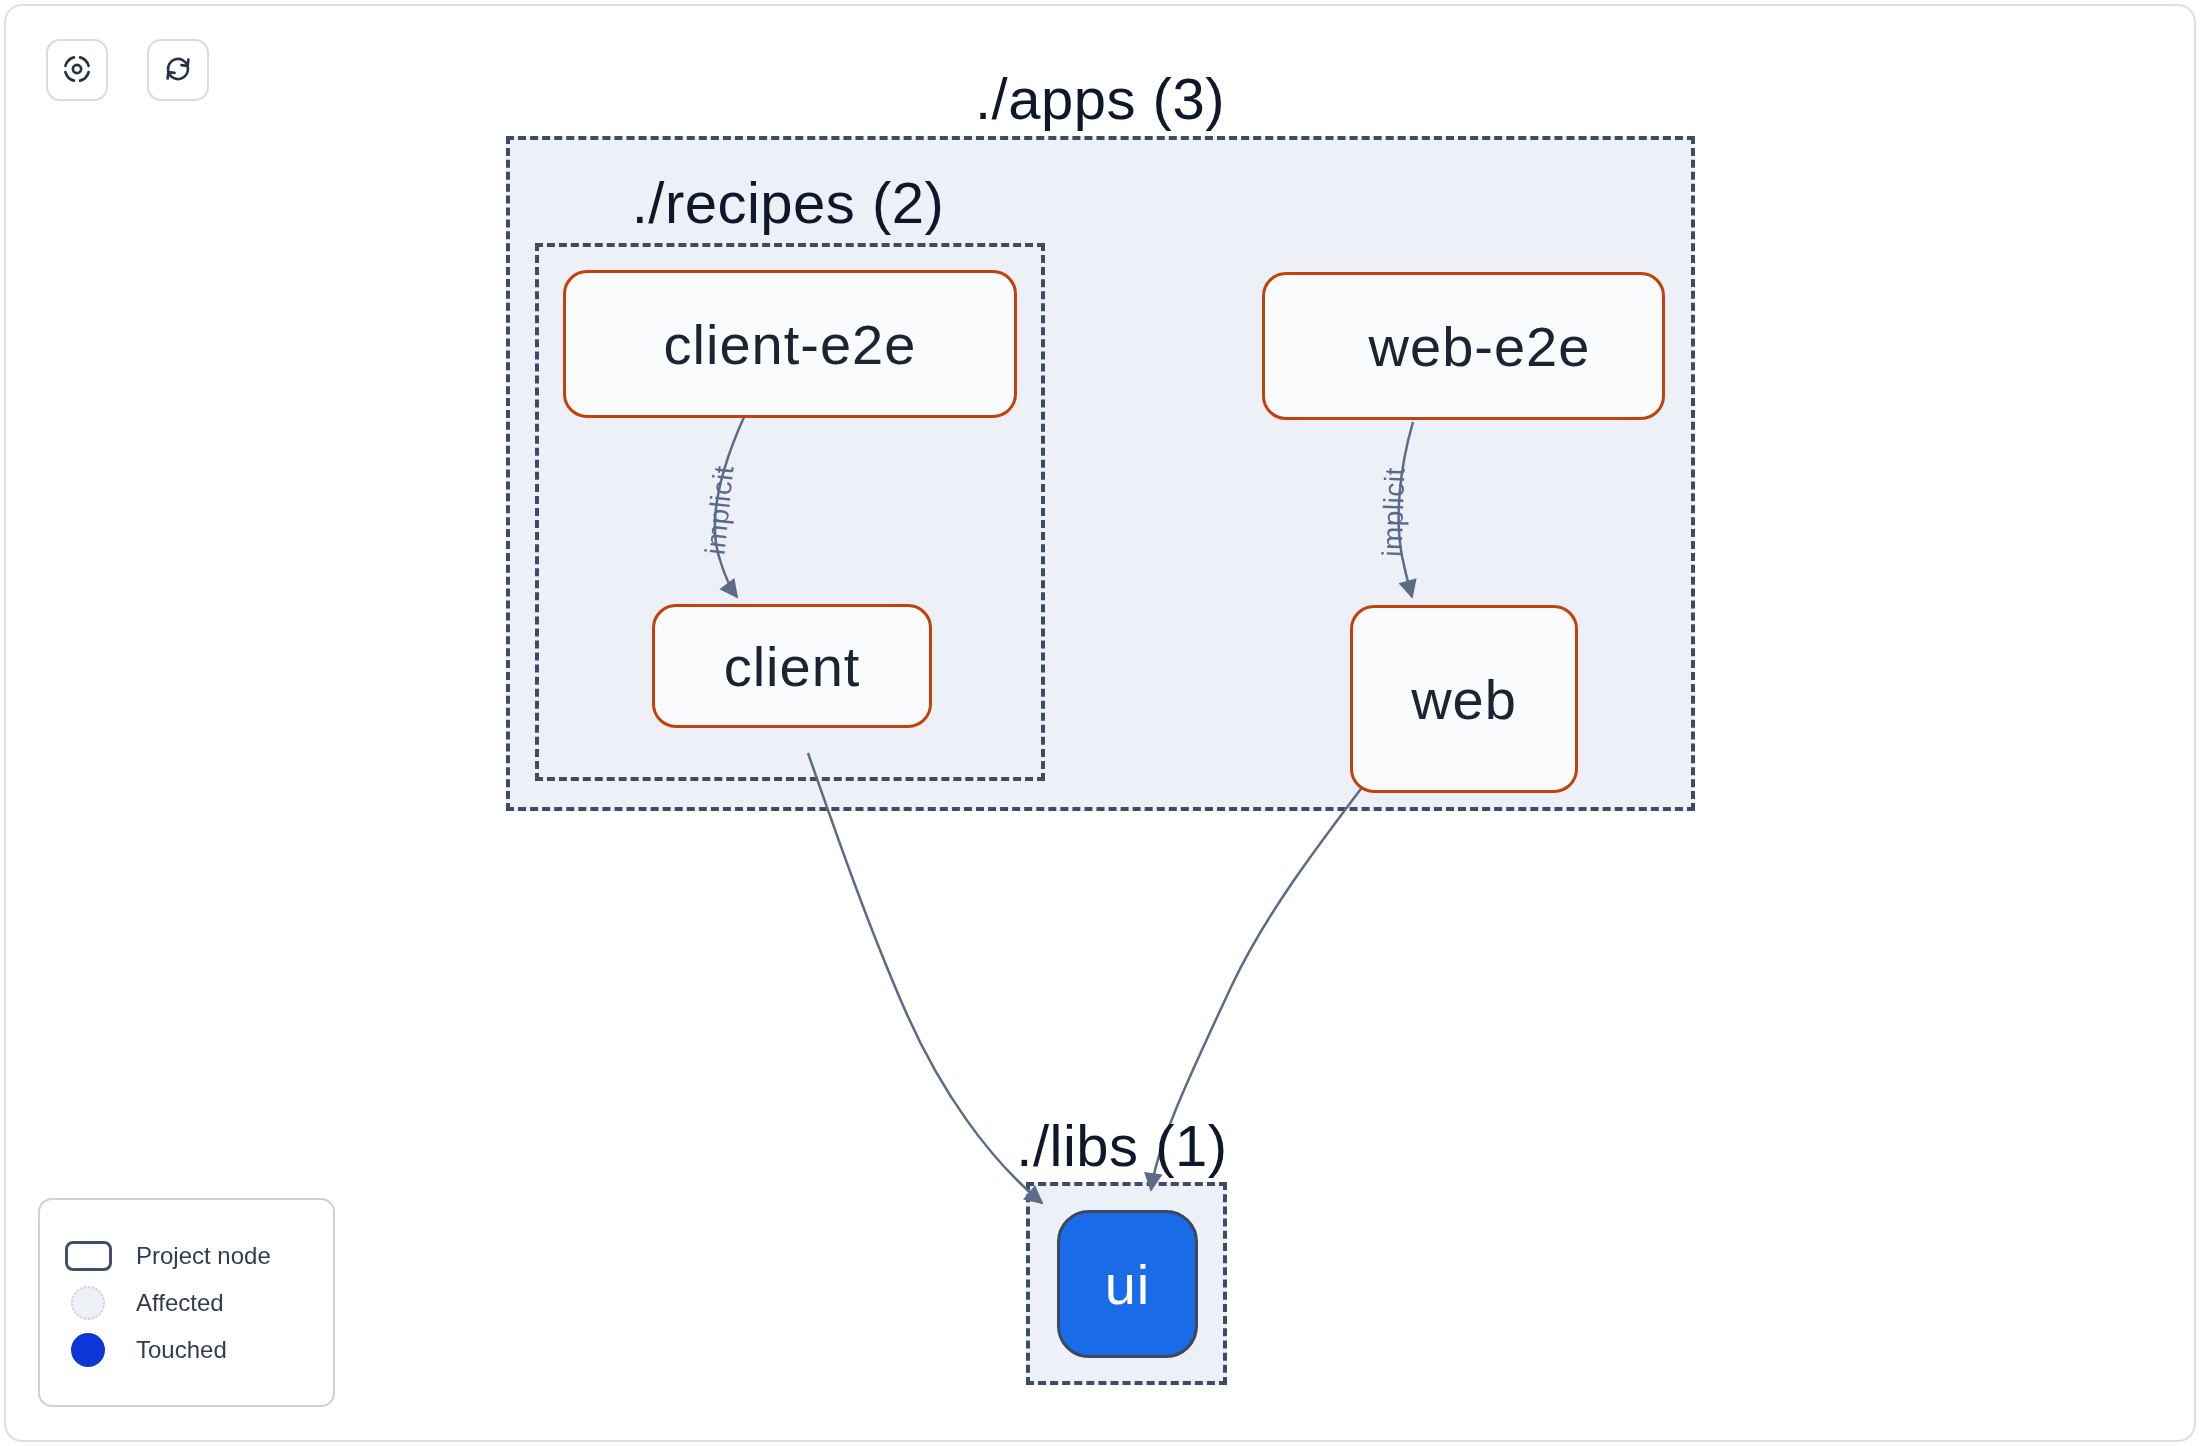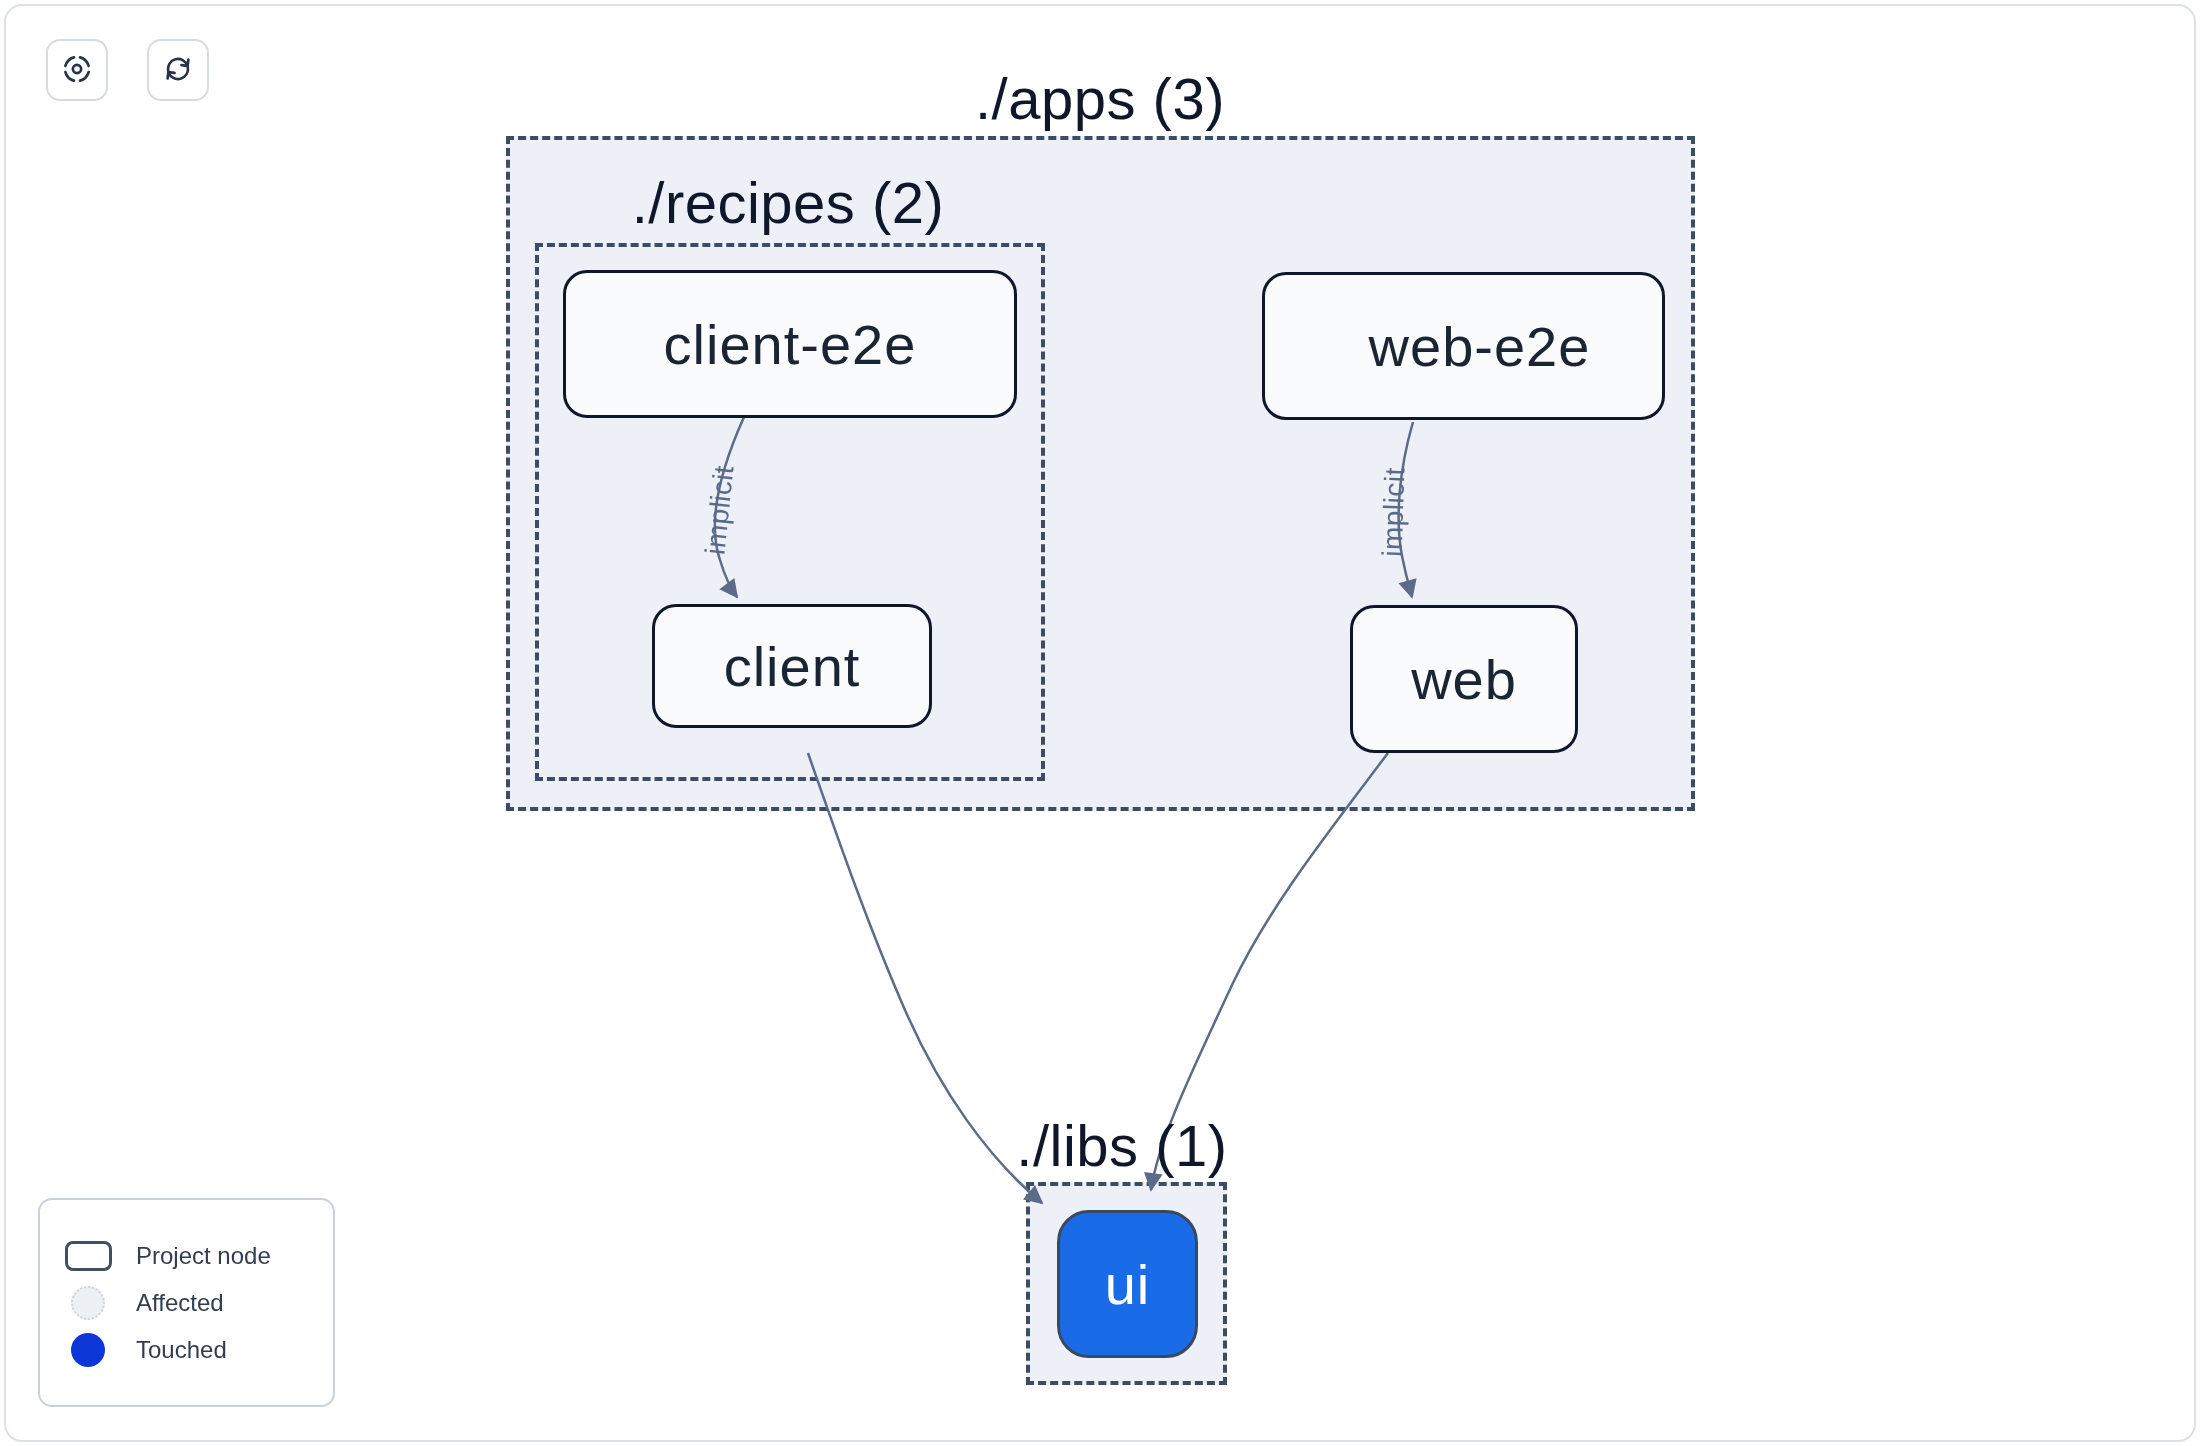--- a/index.html
+++ b/index.html
@@ -57,21 +57,21 @@
     font-size: 28px;
     color: #5a6a87;
     white-space: nowrap;
     z-index: 5;
     letter-spacing: 0.5px;
   }
   
   .node {
     position: absolute;
     background: #f9fbfc;
-    border: 3px solid #0f172a;
+    border: 3px solid #c2410c;
     border-radius: 24px;
     display: flex; align-items: center; justify-content: center;
     font-size: 56px;
     color: #1a2433;
     z-index: 10;
     letter-spacing: 1px;
     cursor: pointer;
   }
   .node.touched {
     background: #1a6be8;
@@ -154,21 +154,21 @@
 
 <div class="node" style="left:563px; top:270px; width:454px; height:148px;">
   <span>client-e2e</span>
 </div>
 <div class="node" style="left:1262px; top:272px; width:403px; height:148px;padding-left:32px;">
   <span>web-e2e</span>
 </div>
 <div class="node" style="left:652px; top:604px; width:280px; height:124px;">
   <span>client</span>
 </div>
-<div class="node" style="left:1350px; top:605px; width:228px; height:148px;">
+<div class="node" style="left:1350px; top:605px; width:228px; height:188px;">
   <span>web</span>
 </div>
 <div class="node touched" style="left:1057px; top:1210px; width:141px; height:148px;">
   <span>ui</span>
 </div>
 
 <div class="legend">
   <div class="legend-row">
     <div class="legend-swatch-cell">
         <div class="sw-project"></div>

